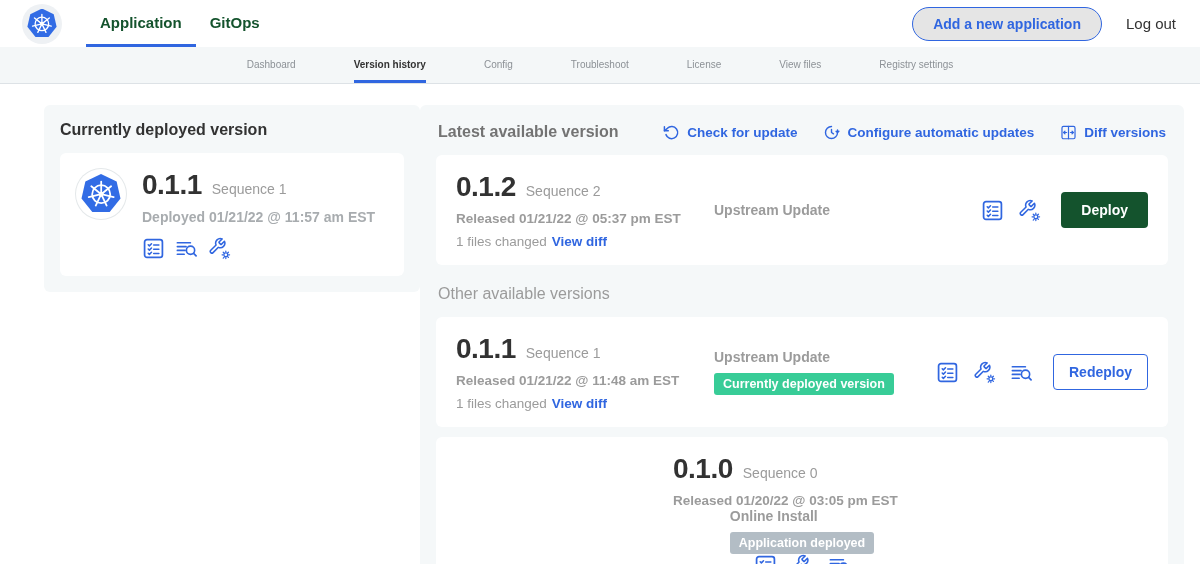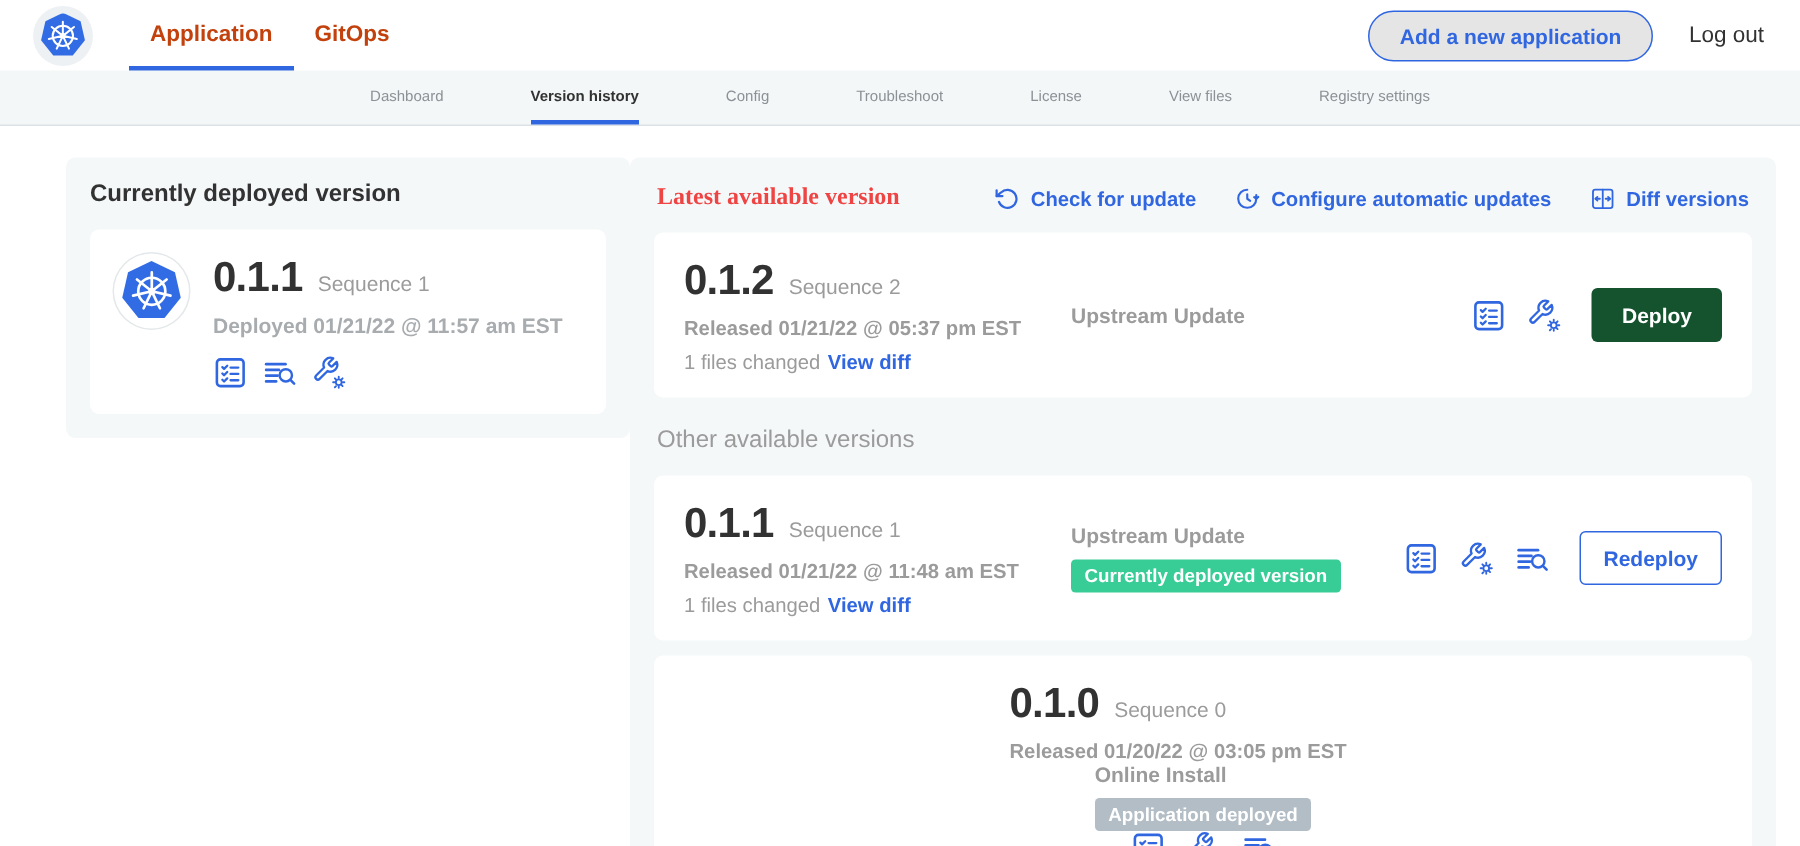--- a/index.html
+++ b/index.html
@@ -4,21 +4,21 @@
 <style>
   * { margin:0; padding:0; box-sizing:border-box; }
   html,body { width:1200px; height:564px; background:#fff; font-family:"Liberation Sans","DejaVu Sans",sans-serif; color:#323232; overflow:hidden; }
 
   
   .app-header { height:47px; display:flex; align-items:stretch; padding:0 24px 0 22px; background:#fff; }
   .logo-badge { width:40px; height:40px; border-radius:50%; background:#eef1f4; display:flex; align-items:center; justify-content:center; align-self:center; margin-right:24px; }
   .hept { width:30px; height:30px; background:#326ce5; clip-path:polygon(50% 0%,89.09% 18.83%,98.75% 61.13%,71.69% 95.05%,28.31% 95.05%,1.25% 61.13%,10.91% 18.83%); display:flex; align-items:center; justify-content:center; }
   .hept svg { width:86%; height:86%; }
   .app-tabs { display:flex; align-items:stretch; }
-  .app-tab { display:flex; align-items:center; padding:0 14px; font-size:15px; font-weight:700; color:#c2410c; border-bottom:3px solid transparent; cursor:pointer; }
+  .app-tab { display:flex; align-items:center; padding:0 14px; font-size:15px; font-weight:700; color:#14532d; border-bottom:3px solid transparent; cursor:pointer; }
   .app-tab.active { border-bottom-color:#3066e0; }
   .header-right { margin-left:auto; display:flex; align-items:center; gap:24px; }
   .pill-btn { border:1px solid #3066e0; color:#3066e0; background:#e5e5e5; border-radius:18px; padding:8px 20px; font-size:14px; font-weight:700; cursor:pointer; font-family:inherit; }
   .logout { font-size:15px; color:#323232; cursor:pointer; }
 
   
   .subnav { height:37px; background:#f4f7f8; border-bottom:1px solid #dde2e6; display:flex; justify-content:center; gap:58px; }
   .subnav-tab { display:flex; align-items:center; font-size:10px; color:#8c9196; border-bottom:3px solid transparent; padding-top:2px; cursor:pointer; }
   .subnav-tab.active { color:#323232; font-weight:600; border-bottom-color:#3066e0; }
 
@@ -35,21 +35,21 @@
   .ver-line { display:flex; align-items:baseline; gap:10px; }
   .ver-num { font-size:28px; font-weight:800; letter-spacing:-.5px; color:#323232; }
   .seq { font-size:14px; color:#9b9b9b; }
   .when { font-size:14px; font-weight:600; color:#a8acaf; margin-top:8px; }
   .icon-row { display:flex; align-items:center; gap:10px; margin-top:12px; color:#3066e0; }
   .icon-row svg, .actions svg { width:23px; height:23px; cursor:pointer; }
 
   
   .versions { flex:1; padding:16px; }
   .panel-head { display:flex; align-items:center; justify-content:space-between; margin:2px 2px 14px; }
-  .panel-title { font-size:16px; font-weight:600; color:#ef4444;font-family:Liberation Serif, serif; }
+  .panel-title { font-size:16px; font-weight:600; color:#737373; }
   .head-links { display:flex; align-items:center; gap:26px; }
   .hl { display:flex; align-items:center; gap:7px; color:#3066e0; font-size:13.5px; font-weight:700; cursor:pointer; }
   .hl svg { width:17px; height:17px; }
 
   .vrow { background:#fff; border-radius:6px; padding:16px 20px; display:flex; align-items:center; min-height:100px; }
   .vrow .left { width:258px; flex-shrink:0; }
   .rel { font-size:13.5px; font-weight:600; color:#9b9b9b; margin-top:8px; }
   .files { font-size:13.5px; color:#9b9b9b; margin-top:8px; }
   .viewdiff { color:#3066e0; font-weight:700; margin-left:5px; cursor:pointer; }
   .mid { flex:1; }

